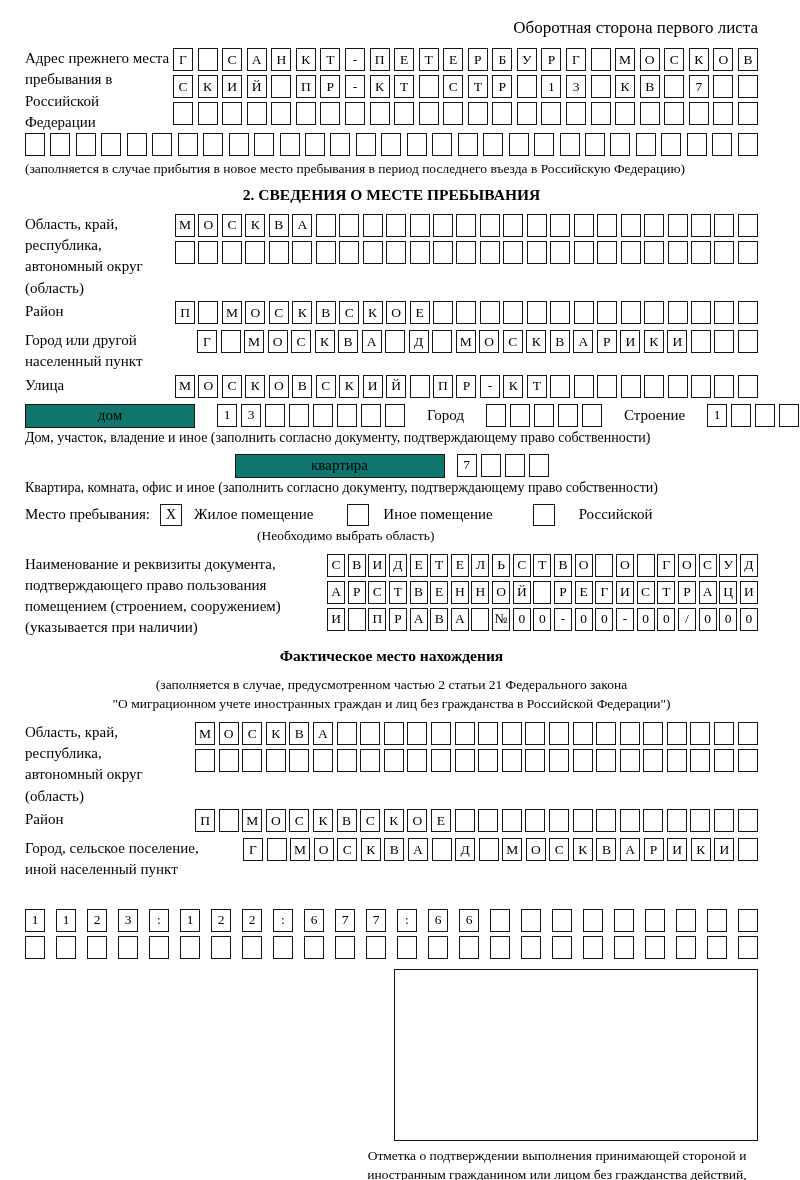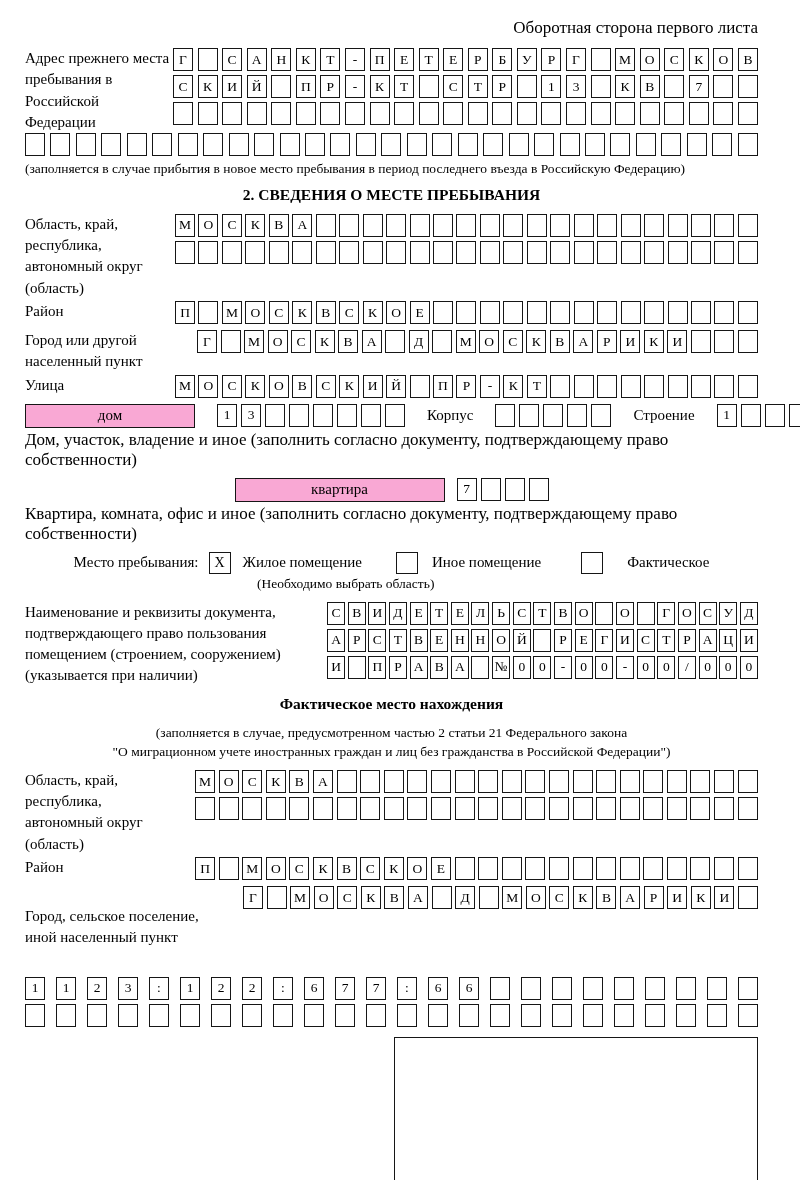--- a/index.html
+++ b/index.html
@@ -8,42 +8,42 @@
 
   .header-note { text-align:right; font-size:17px; margin:6px 0 10px 0; }
 
   .flex-row { display:flex; align-items:flex-start;justify-content:center; }
   .label { font-size:15px; line-height:1.42; flex:none; }
   .grow { flex:1 1 auto; min-width:0; }
 
   .w148 { width:148px; }
   .w128 { width:128px; }
   .w150 { width:150px; }
-  .w196 { width:196px;margin-top:20px; }
+  .w196 { width:196px; }
   .w258 { width:258px; }
 
   .cells-row { display:flex; justify-content:space-between; margin-bottom:4px; }
   .cell { flex:none; width:18px; height:21px; border:1.6px solid #161616;
           display:flex; align-items:center; justify-content:center;
           font-size:13.5px; line-height:1; background:#fff; }
   .cells-row.narrow .cell { width:16px; }
   .cells-group { display:flex; gap:4px; }
 
   .caption { font-size:13.5px; line-height:1.3; }
   .caption.center { text-align:left; margin:2px 0 8px 0; }
 
   .section-title { text-align:center; font-weight:bold; font-size:15.5px; margin:4px 0 10px 0; }
 
   .widebox { border:1.6px solid #161616; height:22px; display:flex; align-items:center;
-             justify-content:center; font-size:15px; flex:none; background:#f9a8d4; }
+             justify-content:center; font-size:15px; flex:none; background:#0f766e; }
   .inline-label { font-size:15px; align-self:center; flex:none; }
 
-  .field-caption { font-size:17px; margin:2px 0 8px 0; }
-
-  .stay-row { display:flex; align-items:center; font-size:15px; margin:2px 0 2px 0;justify-content:center; }
+  .field-caption { font-size:14px; margin:2px 0 8px 0; }
+
+  .stay-row { display:flex; align-items:center; font-size:15px; margin:2px 0 2px 0; }
   .checkbox { width:20px; height:20px; border:1.6px solid #161616; display:flex;
               align-items:center; justify-content:center; font-size:14px; flex:none; background:#fff; }
   .stay-note { font-size:13.5px; margin:2px 0 10px 232px; }
 
   .actual-captions { text-align:center; font-size:13.5px; line-height:1.45; margin-bottom:8px; }
 
   .mark-box { width:362px; height:170px; border:1.6px solid #161616; margin:6px 0 6px auto; background:#fff; }
   .mark-caption { width:402px; margin-left:auto; text-align:center; font-size:13.5px; line-height:1.4; }
 
   .mb2 { margin-bottom:2px;gap:22px; }
@@ -339,21 +339,21 @@
     <div class="cells-group">
         <span class="cell">1</span>
         <span class="cell">3</span>
         <span class="cell"></span>
         <span class="cell"></span>
         <span class="cell"></span>
         <span class="cell"></span>
         <span class="cell"></span>
         <span class="cell"></span>
       </div>
-    <div class="inline-label">Корпус</div>
+    <div class="inline-label">Город</div>
     <div class="cells-group">
         <span class="cell"></span>
         <span class="cell"></span>
         <span class="cell"></span>
         <span class="cell"></span>
         <span class="cell"></span>
       </div>
     <div class="inline-label">Строение</div>
     <div class="cells-group">
         <span class="cell">1</span>
@@ -375,21 +375,21 @@
   </div>
   <div class="field-caption">Квартира, комната, офис и иное (заполнить согласно документу, подтверждающему право собственности)</div>
 
   <div class="stay-row">
     <span>Место пребывания:</span>
     <span class="checkbox" style="margin:0 12px 0 10px;">X</span>
     <span>Жилое помещение</span>
     <span class="checkbox" style="margin:0 14px 0 34px;"></span>
     <span>Иное помещение</span>
     <span class="checkbox" style="margin:0 24px 0 40px;"></span>
-    <span>Фактическое</span>
+    <span>Российской</span>
   </div>
   <div class="stay-note">(Необходимо выбрать область)</div>
 
   <div class="flex-row mb6">
     <div class="label w258">Наименование и реквизиты документа, подтверждающего право пользования помещением (строением, сооружением) (указывается при наличии)</div>
     <div class="grow">
       <div class="cells-row narrow">
           <span class="cell">С</span>
           <span class="cell">В</span>
           <span class="cell">И</span>

